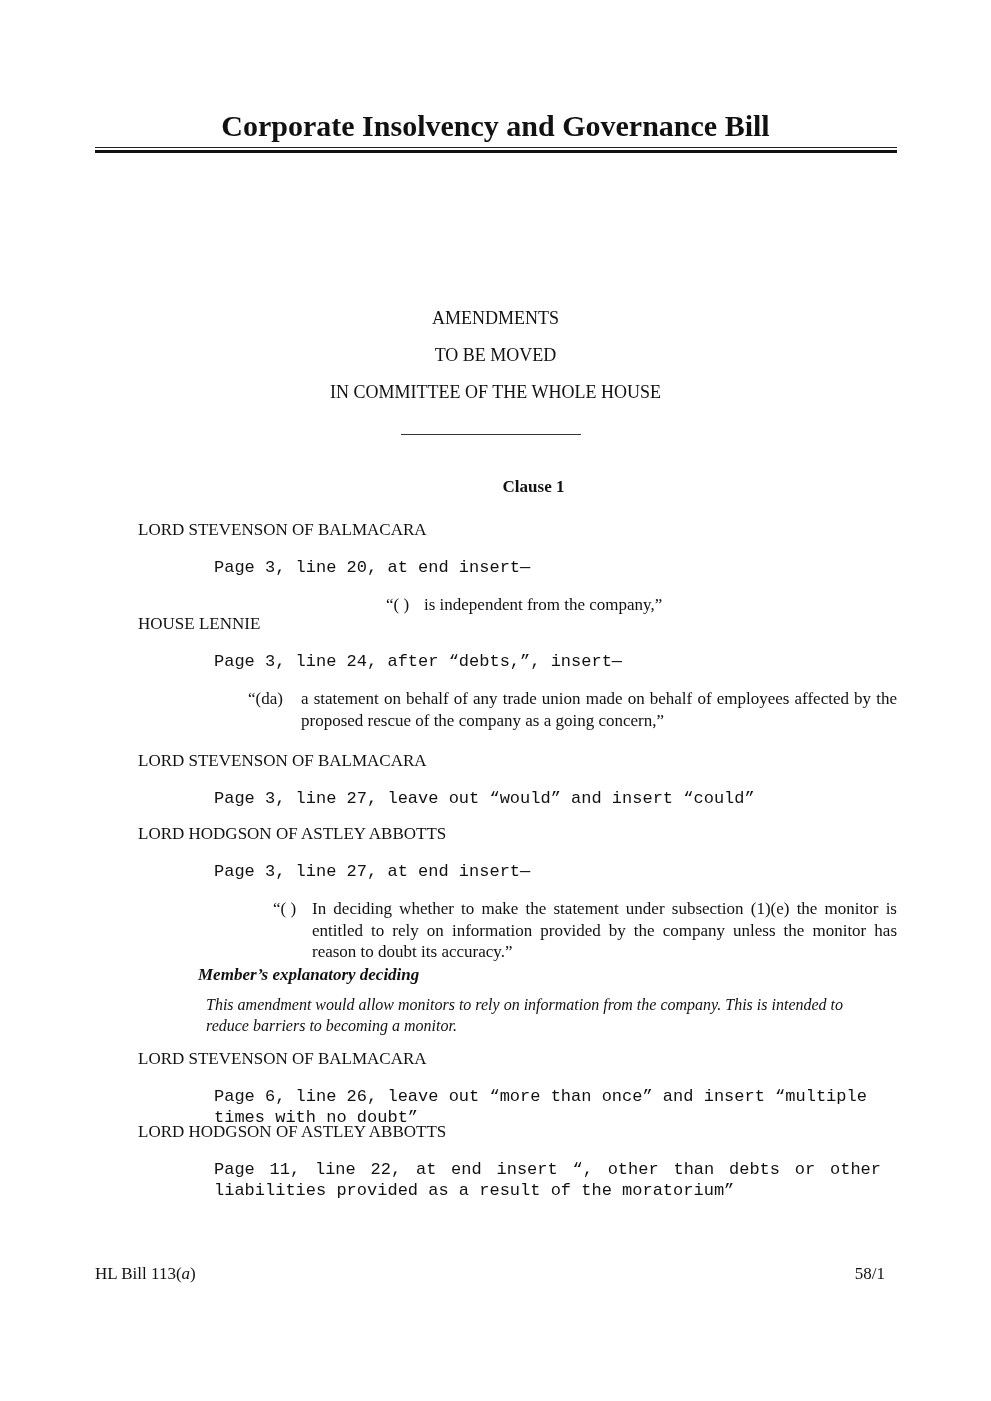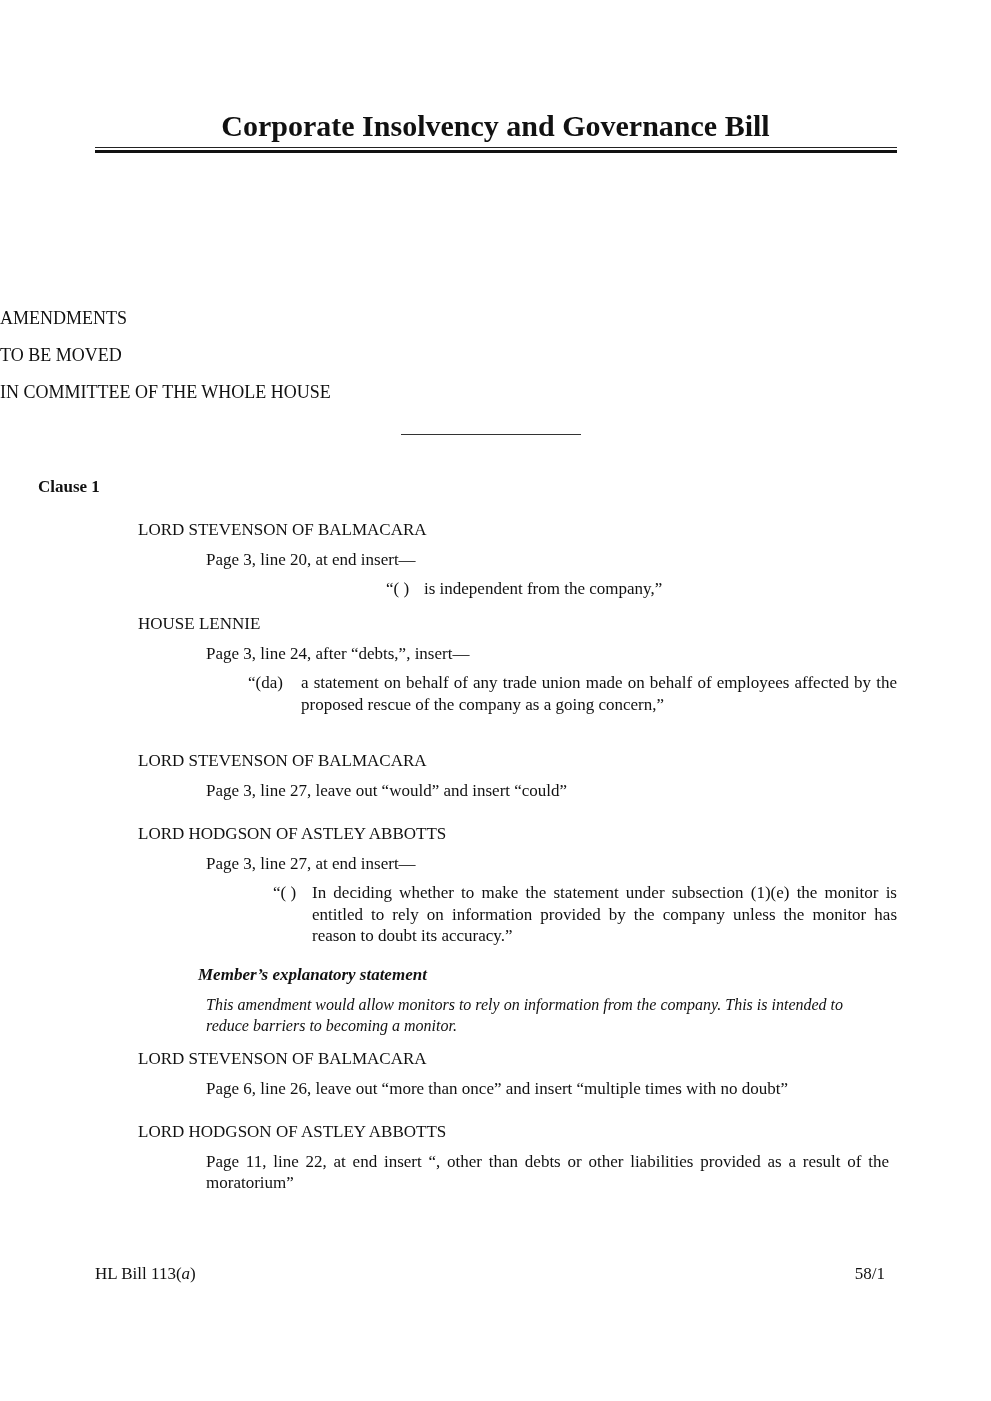--- a/index.html
+++ b/index.html
@@ -7,26 +7,26 @@
       width: 991px; height: 1401px; position: relative; overflow: hidden;
       font-family: "Liberation Serif", "DejaVu Serif", serif;
       color: #111;
     }
     .title {
       position: absolute; left: 95px; top: 106px; width: 801px;
       text-align: center; font-size: 30px; font-weight: bold; line-height: 40px;
     }
     .rule-thin { position: absolute; left: 95px; top: 147px; width: 802px; height: 1px; background: #222; }
     .rule-thick { position: absolute; left: 95px; top: 150px; width: 802px; height: 3px; background: #111; }
-    .center { position: absolute; left: 0; width: 991px; text-align: left; font-size: 18px; line-height: 22px; }
+    .center { position: absolute; left: 0; width: 991px; text-align: center; font-size: 18px; line-height: 22px; }
     .sep { position: absolute; left: 401px; top: 434px; width: 180px; height: 1px; background: #333; }
     .clause { font-weight: bold; font-size: 17px; padding-left: 38px; }
     .content { position: absolute; left: 198px; width: 699px; font-size: 17px; line-height: 21.5px; }
     .member { text-align: left; margin: 0 0 2px 0; }
-    .instr { margin: 8px; }
+    .instr { margin: 16px; font-family: Liberation Mono, monospace; }
     .quote { display: flex; text-align: justify; }
     .qnum { white-space: nowrap; }
     .qtext { flex: 1; }
     .expl-h { font-style: italic; font-weight: bold; margin: 0; }
     .expl-t { font-style: italic; margin: 8px; font-size: 16px; line-height: 21px; }
     .footer-left { position: absolute; left: 95px; top: 1264px; font-size: 17px; }
     .footer-right { position: absolute; right: 106px; top: 1264px; font-size: 17px; }
   </style>
 </head>
 <body>
@@ -67,21 +67,21 @@
 <div class="content" style="top:823px;">
   <p class="member" style="margin-left:-60px;margin-right:60px;">LORD HODGSON OF ASTLEY ABBOTTS</p>
   <p class="instr">Page 3, line 27, at end insert—</p>
   <div class="quote" style="margin-left:75px;">
     <span class="qnum" style="width:39px;">“( )</span>
     <span class="qtext">In deciding whether to make the statement under subsection (1)(e) the monitor is entitled to rely on information provided by the company unless the monitor has reason to doubt its accuracy.”</span>
   </div>
 </div>
 
 <div class="content" style="top:964px;">
-  <p class="expl-h">Member’s explanatory statement</p>
+  <p class="expl-h">Member’s explanatory deciding</p>
   <p class="expl-t" style="width:660px;">This amendment would allow monitors to rely on information from the company. This is intended to reduce barriers to becoming a monitor.</p>
 </div>
 
 <div class="content" style="top:1048px;">
   <p class="member" style="margin-left:-60px;margin-right:60px;">LORD STEVENSON OF BALMACARA</p>
   <p class="instr">Page 6, line 26, leave out “more than once” and insert “multiple times with no doubt”</p>
 </div>
 
 <div class="content" style="top:1121px;">
   <p class="member" style="margin-left:-60px;margin-right:60px;">LORD HODGSON OF ASTLEY ABBOTTS</p>

